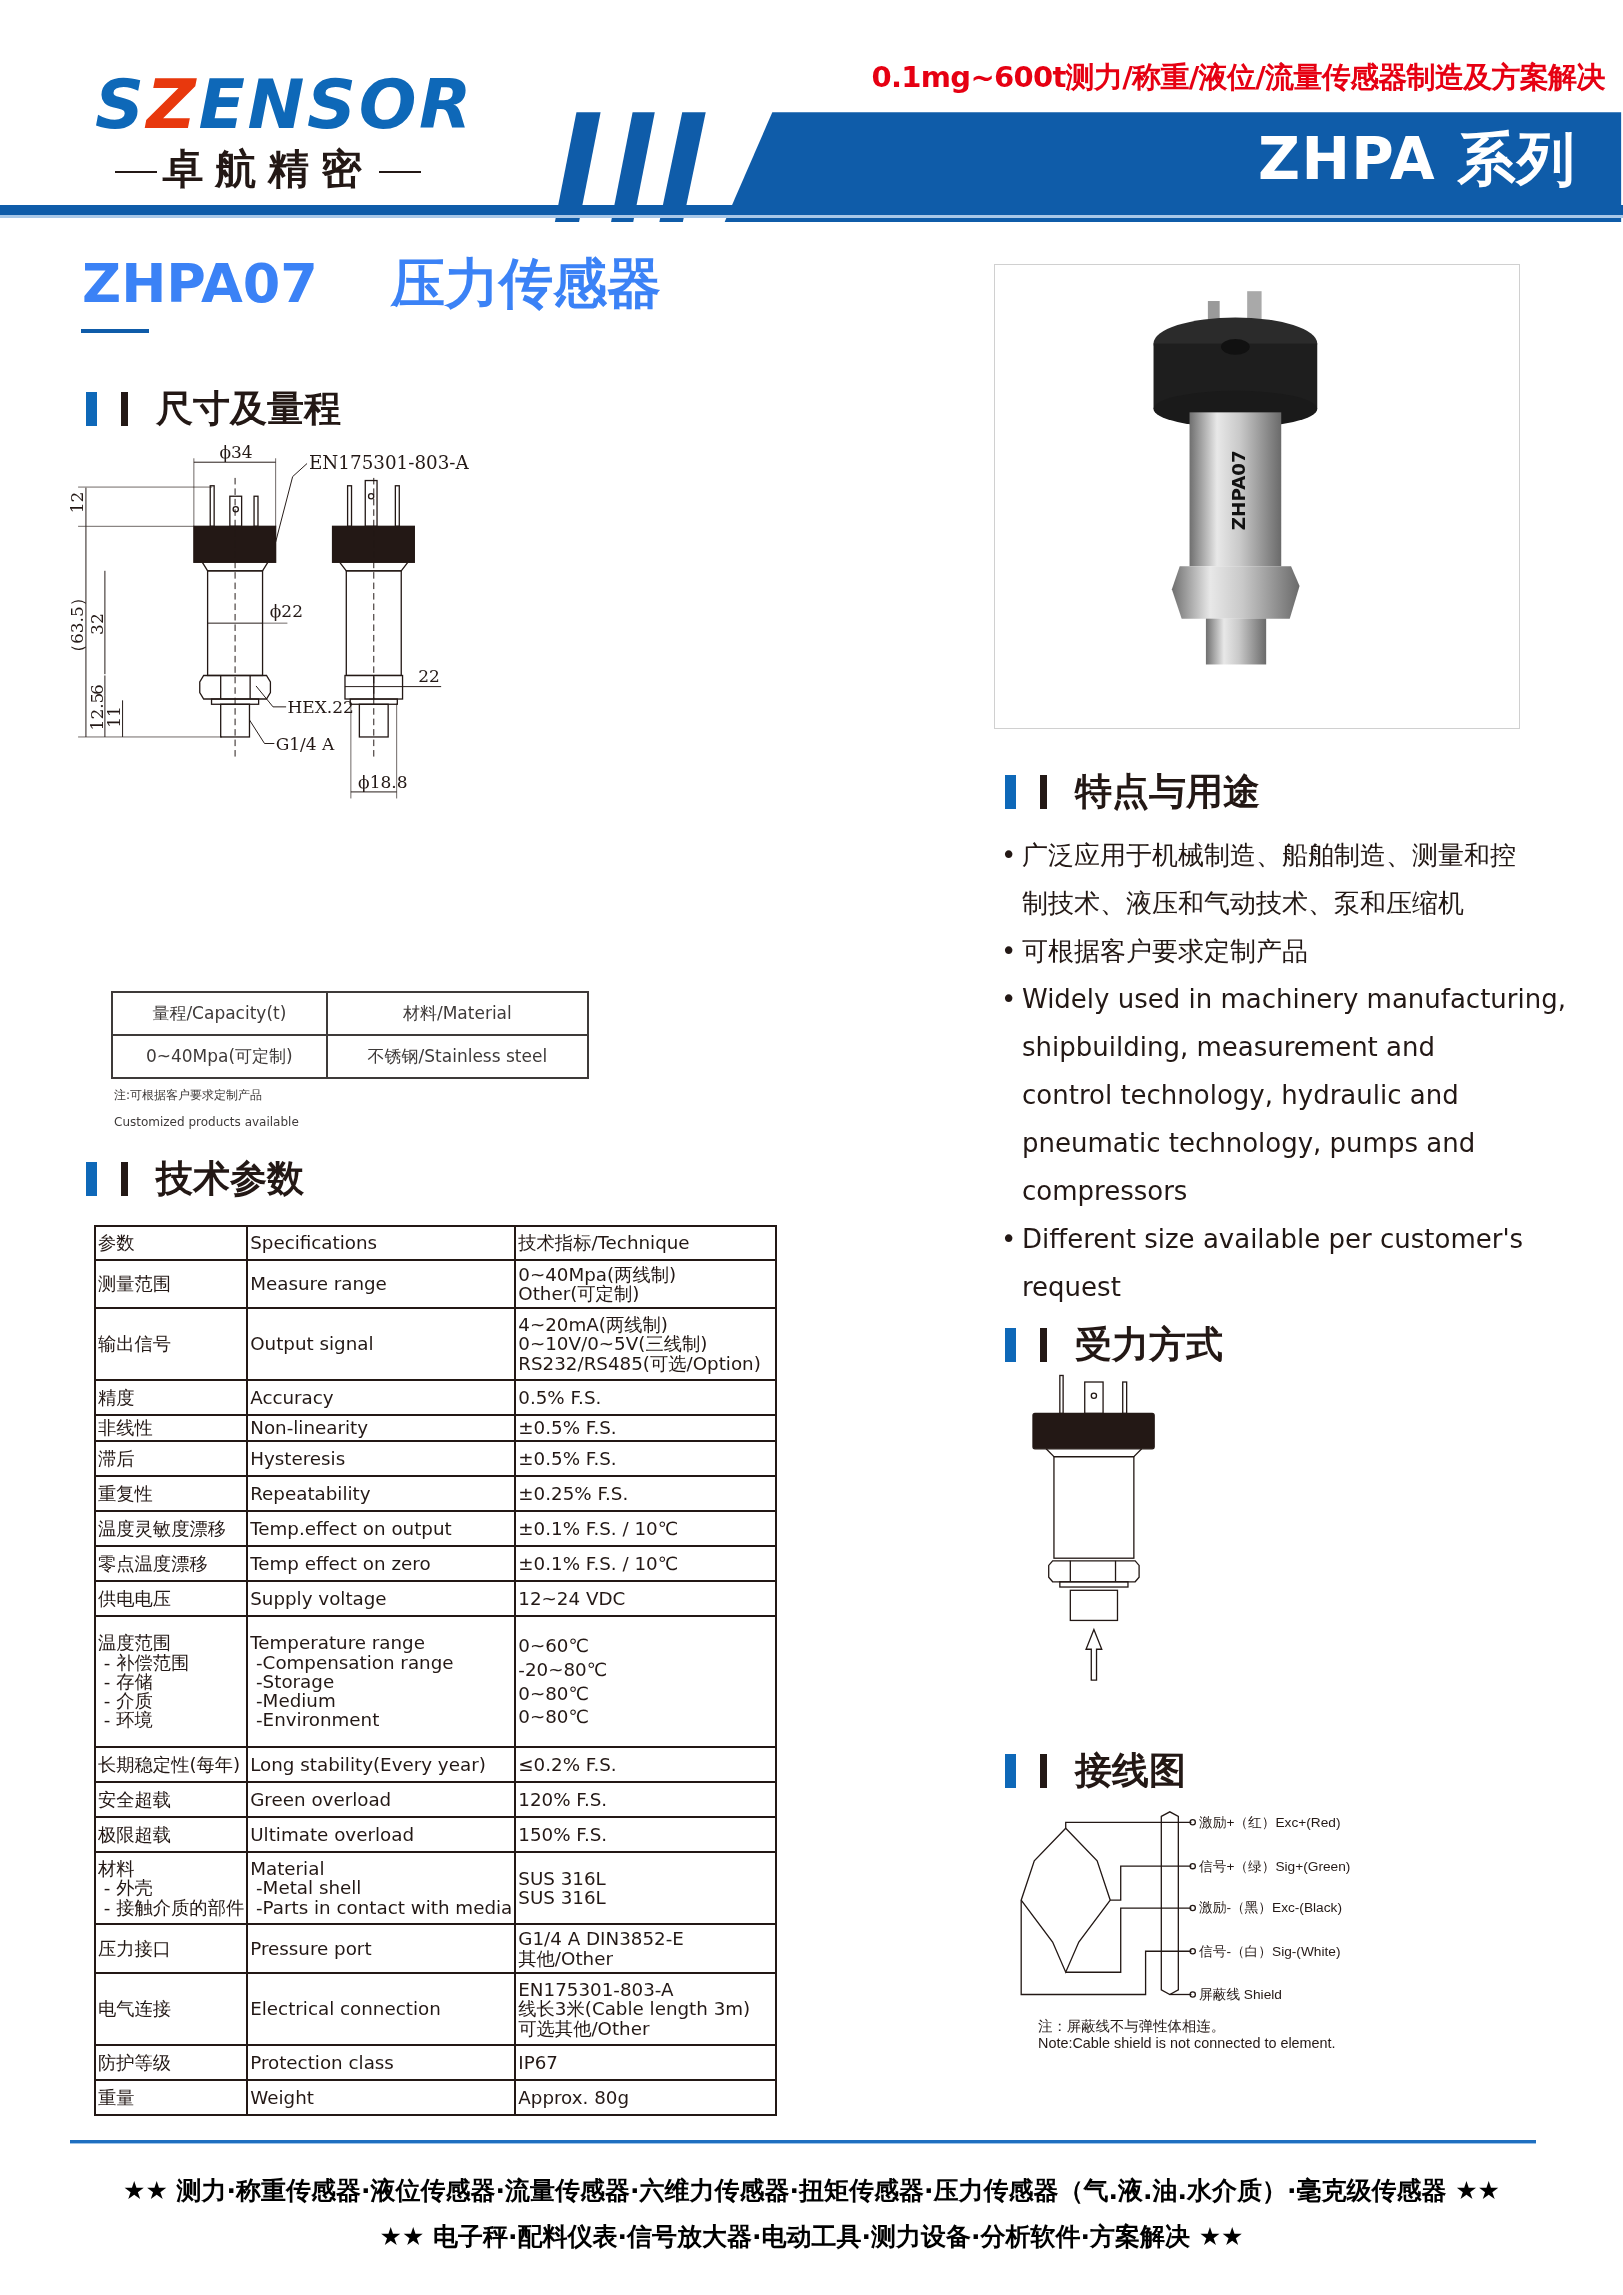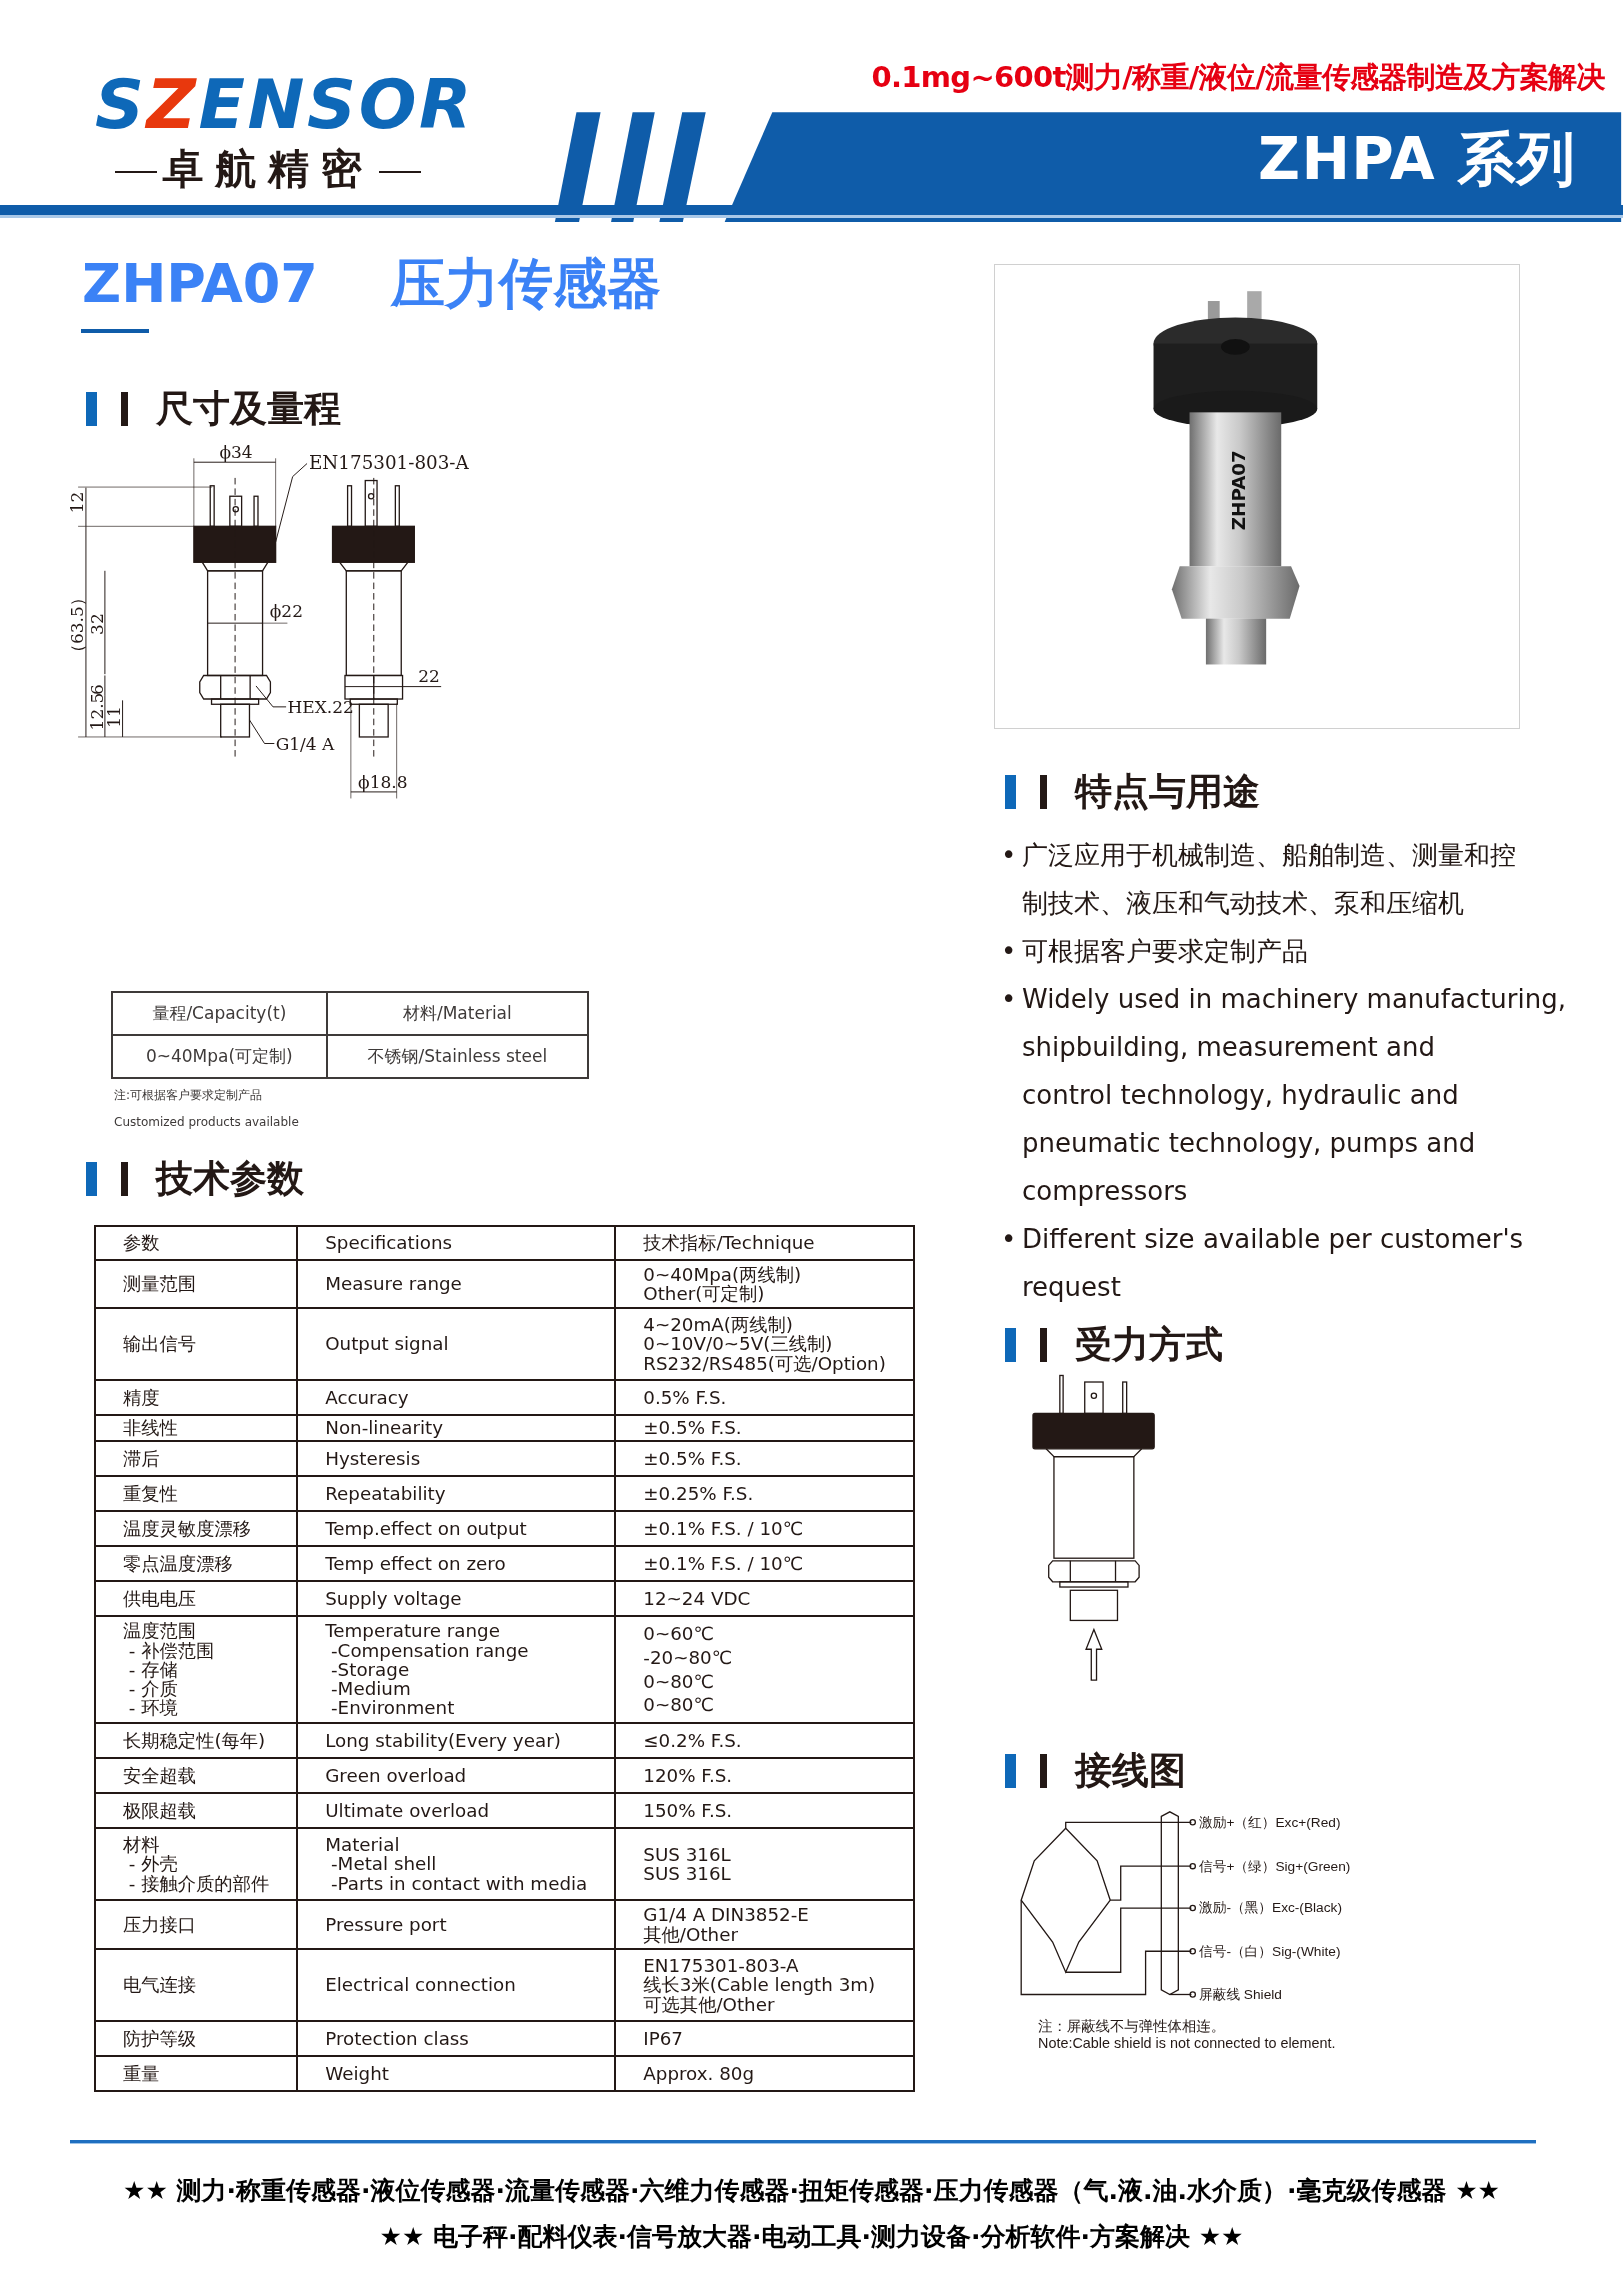--- a/index.html
+++ b/index.html
@@ -32,21 +32,21 @@
   .sec-head .bar-k { width:6.5px; height:34px; background:#231815; margin-right:10.5px; }
   .sec-head .txt { font-size:37px; font-weight:bold; color:#231815; line-height:1; }
 
   
   table.cap { position:absolute; left:111px; top:991px; border-collapse:collapse; width:478px; }
   table.cap td { border:2px solid #3e3a39; height:39px; text-align:center; font-size:17px; color:#3e3a39; }
   .note { position:absolute; left:114px; font-size:12px; color:#3e3a39; line-height:1; }
 
   
   table.spec { position:absolute; left:94px; top:1225px; border-collapse:collapse; width:683px; }
-  table.spec td { border:2px solid #231815; font-size:18.3px; color:#231815; padding:2px 27px; vertical-align:middle; line-height:1.05; white-space:pre; }
+  table.spec td { border:2px solid #231815; font-size:18.3px; color:#231815; padding:2px 2px; vertical-align:middle; line-height:1.05; white-space:pre; }
   table.spec td.c1 { width:143px; }
   table.spec td.c2 { width:229px; }
 
   
   .photo-box { position:absolute; left:994px; top:264px; width:524px; height:463px; border:1.3px solid #d0d0d0; background:#fff; }
 
   .features { position:absolute; left:1001px; top:831px; width:537px; }
   .feat-line { font-size:26px; line-height:48px; color:#231815; white-space:nowrap; }
   .feat-line .bullet { display:inline-block; width:21px; }
   .feat-line.cont { padding-left:21px; }
@@ -243,21 +243,21 @@
   <tr style="height:35px">
         <td class="c1">零点温度漂移</td>
         <td class="c2">Temp effect on zero</td>
         <td>±0.1% F.S. / 10℃</td>
       </tr>
   <tr style="height:35px">
         <td class="c1">供电电压</td>
         <td class="c2">Supply voltage</td>
         <td>12~24 VDC</td>
       </tr>
-  <tr style="height:107px">
+  <tr style="height:131px">
         <td class="c1">温度范围
  - 补偿范围
  - 存储
  - 介质
  - 环境</td>
         <td class="c2">Temperature range
  -Compensation range
  -Storage
  -Medium
  -Environment</td>

